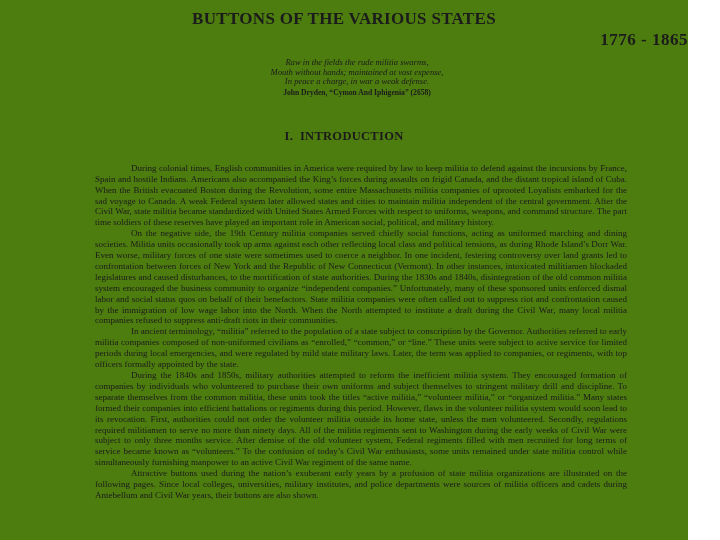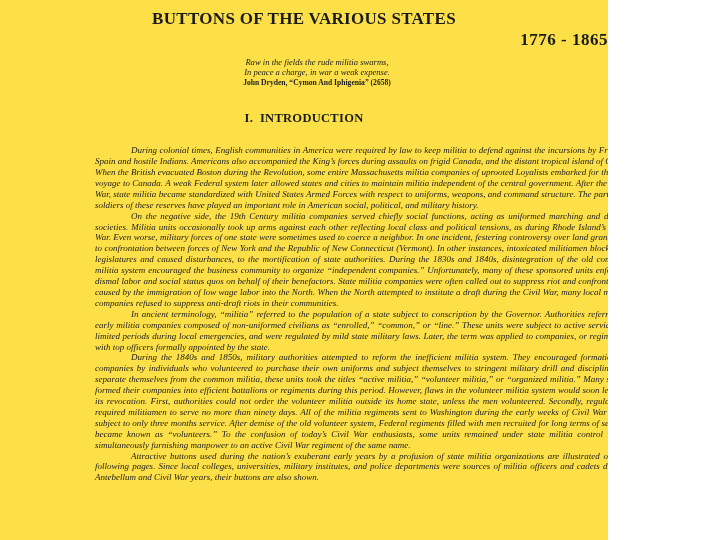--- a/index.html
+++ b/index.html
@@ -2,23 +2,23 @@
 <html><head>
 <meta charset="utf-8">
 <style>
   html, body {
     margin: 0;
     padding: 0;
     background: #ffffff;
   }
   .page {
     position: relative;
-    width: 608px;
+    width: 688px;
     height: 540px;
-    background: #fde047;
+    background: #4d7c0f;
     overflow: hidden;
     font-family: "Liberation Serif", serif;
     color: #1b1b1b;
     box-sizing: border-box;
   }
   .doc-title {
     margin: 9px 0 0 0;
     text-align: center;
     font-size: 17px;
     line-height: 20px;
@@ -43,54 +43,54 @@
     font-size: 8.6px;
     line-height: 9.6px;
   }
   .epigraph-attribution {
     font-weight: bold;
     font-size: 7.6px;
     line-height: 9px;
     margin-top: 1px;
   }
   .section-heading {
-    margin: 24px 0 0 0;
+    margin: 32px 0 0 0;
     text-align: center;
     font-size: 12.5px;
     line-height: 14px;
     font-weight: bold;
     white-space: pre;
     letter-spacing: 0.3px;
   }
   .body-text {
     margin: 20px 0 0 95px;
     width: 532px;
     font-size: 9px;
     line-height: 10.9px;
     text-align: justify;
-    font-style: italic;
   }
   .body-text p {
     margin: 0;
     padding: 0;
     text-indent: 36px;
   }
 </style>
 </head>
 <body>
 
 <div class="page">
 
   <h1 class="doc-title">BUTTONS OF THE VARIOUS STATES</h1>
 
   <h1 class="doc-subtitle">1776 - 1865</h1>
 
   <div class="epigraph">
     <div class="epigraph-line">Raw in the fields the rude militia swarms,</div>
-    <div class="epigraph-line">In peace a charge, in war a weak expense.</div>
+    <div class="epigraph-line">Mouth without hands; maintained at vast expense,</div>
+    <div class="epigraph-line">In peace a charge, in war a weak defense.</div>
     <div class="epigraph-attribution">John Dryden, “Cymon And Iphigenia” (2658)</div>
   </div>
 
   <h2 class="section-heading">I.  INTRODUCTION</h2>
 
   <main class="body-text">
     <p>During colonial times, English communities in America were required by law to keep militia to defend against the incursions by France, Spain and hostile Indians.  Americans also accompanied the King’s forces during assaults on frigid Canada, and the distant tropical island of Cuba.  When the British evacuated Boston during the Revolution, some entire Massachusetts militia companies of uprooted Loyalists embarked for the sad voyage to Canada.  A weak Federal system later allowed states and cities to maintain militia independent of the central government.  After the Civil War, state militia became standardized with United States Armed Forces with respect  to uniforms, weapons, and command structure.  The part time soldiers of these reserves have played an important role in American social, political, and military history.</p>
     <p>On the negative side, the 19th Century militia companies served chiefly social functions, acting as uniformed marching and dining societies.  Militia units occasionally took up arms against each other reflecting local class and political tensions, as during Rhode Island’s Dorr War.  Even worse, military forces of one state were sometimes used to coerce a neighbor.  In one incident, festering controversy over land grants led to confrontation between forces of New York and the Republic of New Connecticut (Vermont). In other instances, intoxicated militiamen blockaded legislatures and caused disturbances, to the mortification of state authorities.  During the 1830s and 1840s, disintegration of the old common militia system encouraged the business community to organize “independent companies.”   Unfortunately, many of these sponsored units enforced dismal labor and social status quos on behalf of their benefactors.  State militia companies were often called out to suppress riot and confrontation caused by the immigration of low wage labor into the North.  When the North attempted to institute a draft during the Civil War, many local militia companies refused to suppress anti-draft riots in their communities.</p>
     <p>In ancient terminology, “militia” referred to the population of a state subject to conscription by the Governor.   Authorities referred to early militia companies composed of non-uniformed civilians as “enrolled,” “common,” or “line.”  These units were subject to active service for limited periods during local emergencies, and were regulated by mild state military laws.  Later, the term was applied to companies, or regiments, with top officers formally appointed by the state.</p>
     <p>During the 1840s and 1850s, military authorities attempted to reform the inefficient militia system.  They encouraged formation of  companies by individuals who volunteered to purchase their own uniforms and subject themselves to stringent military drill and discipline.   To separate themselves from the common militia, these units took the titles “active militia,” “volunteer militia,” or “organized militia.”  Many states formed their companies into efficient battalions or regiments during this period.  However, flaws in the volunteer militia system would soon lead to its revocation.  First, authorities could not order the volunteer militia outside its home state, unless the men volunteered.  Secondly, regulations  required militiamen to serve no more than ninety days.  All of the militia regiments sent to Washington during the early weeks of Civil War were subject to only three months service.  After demise of the old volunteer system, Federal regiments filled with men recruited for long terms of service became known as “volunteers.”  To the confusion of today’s Civil War enthusiasts, some units remained under state militia control while simultaneously furnishing manpower to an active Civil War regiment of the same name.</p>

